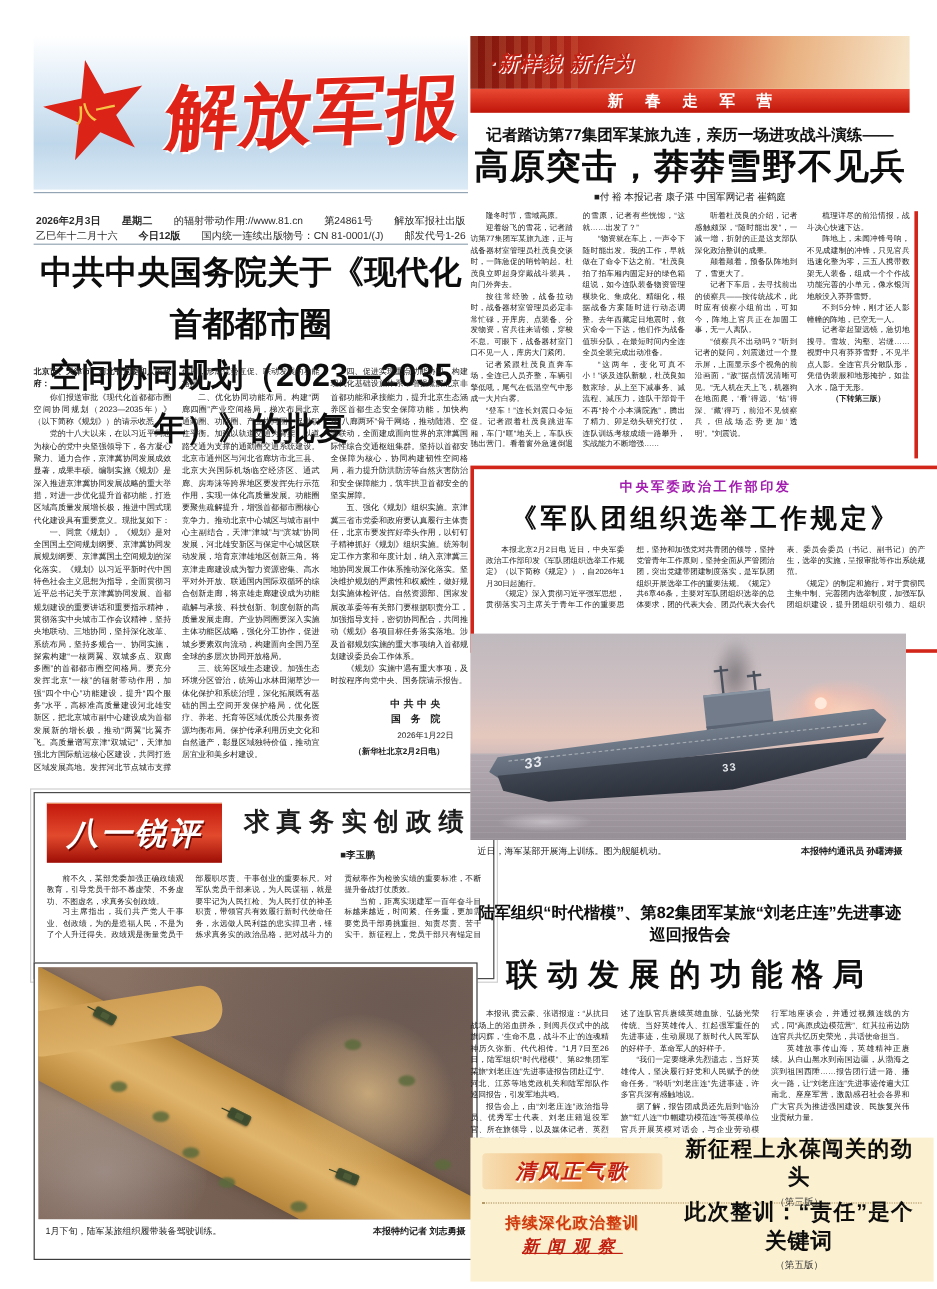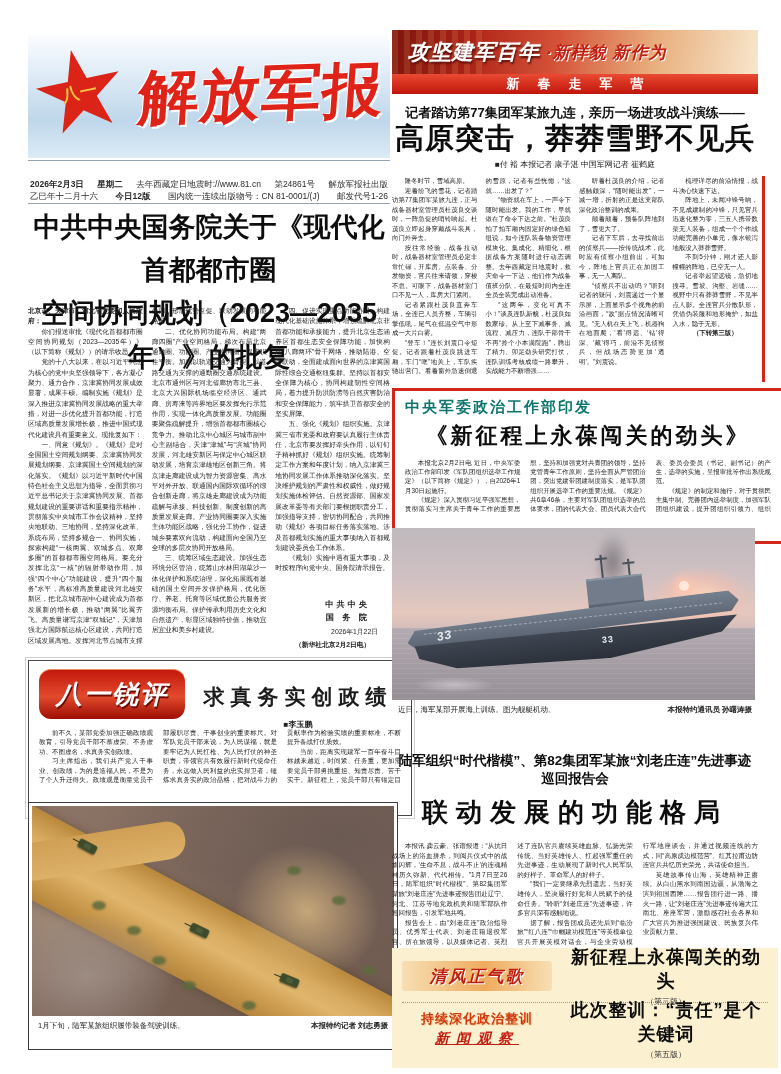--- a/index.html
+++ b/index.html
@@ -27,35 +27,35 @@
     font-size:8.5px;color:#2a2a2a;display:flex;flex-direction:column;justify-content:flex-end;}
   .info-row{display:flex;justify-content:space-between;align-items:center;padding:0 2px;}
   .b{font-weight:bold;}
 
   
   #lead-headline{left:28px;top:206px;width:362px;text-align:center;font-weight:900;
     font-size:27px;line-height:1.6;color:#0d0d0d;letter-spacing:0px;}
   #lead-body{left:28px;top:306px;width:362px;height:348px;column-count:3;column-gap:9px;
     column-fill:auto;font-size:6.7px;line-height:10.3px;overflow:hidden;color:#222;}
   .addressee{font-weight:bold;text-indent:0;}
-  .sig{break-inside:avoid;margin-top:24px;}
+  .sig{break-inside:avoid;margin-top:6px;}
   .sig-name{font-weight:bold;font-size:8.2px;text-align:right;padding-right:20px;letter-spacing:3px;line-height:13px;}
   .sig-date{text-align:right;padding-right:12px;font-size:6.8px;margin-top:3px;}
   .sig-src{font-weight:bold;text-align:center;font-size:6.8px;margin-top:3px;}
 
   
   #ruiping{left:28px;top:660px;width:362px;height:138px;border:1px solid #4a4a4a;outline:1px solid #cfcfcf;outline-offset:2px;
     padding:8px 10px;background:#fff;}
   .rp-header{display:flex;gap:10px;height:52px;}
   .rp-logo{width:146px;height:50px;flex:none;background:linear-gradient(180deg,#c3170c 0%,#e24a2d 55%,#9e0e05 100%);
     display:flex;align-items:center;justify-content:center;color:#fff;font-weight:900;font-size:26px;
-    font-style:italic;letter-spacing:2px;text-shadow:1px 2px 0 #6f0a03;border-radius:12px;
+    font-style:italic;letter-spacing:2px;text-shadow:1px 2px 0 #6f0a03;border-radius:0;
     box-shadow:inset 0 1px 0 rgba(255,220,150,.6);}
   .rp-right{flex:1;text-align:center;}
-  .rp-title{font-size:21px;font-weight:900;letter-spacing:6px;margin-top:14px;}
+  .rp-title{font-size:21px;font-weight:900;letter-spacing:6px;margin-top:2px;}
   .rp-byline{font-size:8px;font-weight:bold;margin-top:8px;color:#222;}
   .rp-body{margin-top:7px;column-count:3;column-gap:10px;column-fill:auto;height:64px;
     font-size:6.5px;line-height:9.4px;overflow:hidden;color:#222;}
 
   
   #left-photo-box{left:28px;top:802px;width:362px;height:240px;border:1px solid #3c3c3c;padding:3px;background:#fff;}
   .tank-art{position:relative;width:100%;height:210px;overflow:hidden;
     background:
       radial-gradient(ellipse at 85% 15%,#6b5a52 0%,rgba(107,90,82,0) 55%),
       radial-gradient(ellipse at 8% 55%,#9d8877 0%,rgba(157,136,119,0) 45%),
@@ -96,21 +96,21 @@
   #gy-kicker{left:392px;top:104px;width:366px;text-align:center;font-size:13px;font-weight:bold;color:#111;}
   #gy-headline{left:392px;top:119px;width:366px;text-align:center;font-size:29px;font-weight:900;
     letter-spacing:1px;color:#0d0d0d;}
   #gy-byline{left:392px;top:159px;width:366px;text-align:center;font-size:8px;color:#222;}
   #gy-body{left:392px;top:176px;width:366px;height:206px;column-count:4;column-gap:8px;column-fill:auto;
     font-size:6.4px;line-height:9.5px;overflow:hidden;color:#222;border-right:3px solid #d2261a;padding-right:4px;}
   .jump{text-indent:0;text-align:center;font-weight:bold;}
 
   
   #gd-box{left:392px;top:388px;width:366px;height:138px;border:3px solid #d2261a;background:#fff;padding:7px 10px 5px;}
-  .gd-kicker{text-align:left;font-size:15px;font-weight:900;letter-spacing:2px;color:#0f766e;}
+  .gd-kicker{text-align:center;font-size:11px;font-weight:900;letter-spacing:2px;color:#a21caf;}
   .gd-title{text-align:center;font-size:22px;font-weight:900;letter-spacing:3px;margin-top:4px;color:#0d0d0d;}
   .gd-body{margin-top:7px;column-count:3;column-gap:10px;column-fill:auto;height:64px;
     font-size:6.4px;line-height:9.2px;overflow:hidden;color:#222;}
 
   
   #ship-box{left:392px;top:528px;width:366px;height:196px;}
   .ship-art{position:relative;width:363px;height:172px;overflow:hidden;
     background:linear-gradient(180deg,#bfb9bd 0%,#cfc0c2 28%,#e5c8bd 50%,#cbb8ba 62%,#b2aab1 100%);}
   .sun-glow{position:absolute;left:72%;top:22%;width:96px;height:64px;
     background:radial-gradient(ellipse,rgba(255,214,186,.95) 0%,rgba(255,190,170,.45) 45%,rgba(255,190,170,0) 72%);}
@@ -173,21 +173,21 @@
       <div class="star"></div>
       <div class="star-text">八一</div>
     </div>
     <div class="paper-title">解放军报</div>
   </div>
 
   <div class="abs" id="infobar">
     <div class="info-row">
       <span class="b">2026年2月3日</span>
       <span class="b">星期二</span>
-      <span>去年西藏定日地震时://www.81.cn</span>
+      <span>的辐射带动作用://www.81.cn</span>
       <span>第24861号</span>
       <span>解放军报社出版</span>
     </div>
     <div class="info-row">
       <span>乙巳年十二月十六</span>
       <span class="b">今日12版</span>
       <span>国内统一连续出版物号：CN 81-0001/(J)</span>
       <span>邮发代号1-26</span>
     </div>
   </div>
@@ -239,37 +239,36 @@
       <div class="tank" style="left:248px;top:170px;transform:rotate(22deg);"></div>
     </div>
     <div class="caption-row">
       <span>1月下旬，陆军某旅组织履带装备驾驶训练。</span>
       <span class="credit">本报特约记者 刘志勇摄</span>
     </div>
   </div>
 
   <div class="abs" id="banner">
     <div class="banner-art">
-      <span class="banner-main">攻坚建军百年</span>
       <span class="banner-sub">·新样貌 新作为</span>
     </div>
     <div class="banner-bar">新春走军营</div>
   </div>
 
   <div class="abs" id="gy-kicker">记者踏访第77集团军某旅九连，亲历一场进攻战斗演练——</div>
   <div class="abs" id="gy-headline">高原突击，莽莽雪野不见兵</div>
   <div class="abs" id="gy-byline">■付 裕 本报记者 康子湛 中国军网记者 崔鹤庭</div>
   <div class="abs" id="gy-body">
     <div class="paras"><p>隆冬时节，雪域高原。</p><p>迎着纷飞的雪花，记者踏访第77集团军某旅九连，正与战备器材室管理员杜茂良交谈时，一阵急促的哨铃响起。杜茂良立即起身穿戴战斗装具，向门外奔去。</p><p>按往常经验，战备拉动时，战备器材室管理员必定非常忙碌，开库房、点装备、分发物资，官兵往来请领，穿梭不息。可眼下，战备器材室门口不见一人，库房大门紧闭。</p><p>记者紧跟杜茂良直奔车场，全连已人员齐整，车辆引擎低吼，尾气在低温空气中形成一大片白雾。</p><p>“登车！”连长刘震口令短促。记者跟着杜茂良跳进车厢，车门“哐”地关上，车队疾驰出营门。看着窗外急速倒退的雪原，记者有些恍惚，“这就……出发了？”</p><p>“物资就在车上，一声令下随时能出发。我的工作，早就做在了命令下达之前。”杜茂良拍了拍车厢内固定好的绿色箱组说，如今连队装备物资管理模块化、集成化、精细化，根据战备方案随时进行动态调整。去年西藏定日地震时，救灾命令一下达，他们作为战备值班分队，在最短时间内全连全员全装完成出动准备。</p><p>“这两年，变化可真不小！”谈及连队新貌，杜茂良如数家珍。从上至下减事务、减流程、减压力，连队干部骨干不再“拎个小本满院跑”，腾出了精力、卯足劲头研究打仗，连队训练考核成绩一路攀升，实战能力不断增强……</p><p>听着杜茂良的介绍，记者感触颇深，“随时能出发”，一减一增，折射的正是这支部队深化政治整训的成果。</p><p>颠着颠着，预备队阵地到了，雪更大了。</p><p>记者下车后，去寻找前出的侦察兵——按传统战术，此时应有侦察小组前出，可如今，阵地上官兵正在加固工事，无一人离队。</p><p>“侦察兵不出动吗？”听到记者的疑问，刘震递过一个显示屏，上面显示多个视角的前沿画面，“敌”据点情况清晰可见。“无人机在天上飞，机器狗在地面爬，‘看’得远、‘钻’得深、‘藏’得巧，前沿不见侦察兵，但战场态势更加‘透明’。”刘震说。</p><p>梳理详尽的前沿情报，战斗决心快速下达。</p><p>阵地上，未闻冲锋号响，不见成建制的冲锋，只见官兵迅速化整为零，三五人携带数架无人装备，组成一个个作战功能完善的小单元，像水银泻地般没入莽莽雪野。</p><p>不到5分钟，刚才还人影幢幢的阵地，已空无一人。</p><p>记者举起望远镜，急切地搜寻。雪坡、沟壑、岩缝……视野中只有莽莽雪野，不见半点人影。全连官兵分散队形，凭借伪装服和地形掩护，如盐入水，隐于无形。</p></div>
     <p class="jump">（下转第三版）</p>
   </div>
 
   <div class="abs" id="gd-box">
     <div class="gd-kicker">中央军委政治工作部印发</div>
-    <div class="gd-title">《新征程上永葆闯关的劲头》</div>
+    <div class="gd-title">《军队团组织选举工作规定》</div>
     <div class="gd-body">
       <div class="paras"><p>本报北京2月2日电 近日，中央军委政治工作部印发《军队团组织选举工作规定》（以下简称《规定》），自2026年1月30日起施行。</p><p>《规定》深入贯彻习近平强军思想，贯彻落实习主席关于青年工作的重要思想，坚持和加强党对共青团的领导，坚持党管青年工作原则，坚持全面从严管团治团，突出党建带团建制度落实，是军队团组织开展选举工作的重要法规。《规定》共6章46条，主要对军队团组织选举的总体要求，团的代表大会、团员代表大会代表、委员会委员（书记、副书记）的产生，选举的实施，呈报审批等作出系统规范。</p><p>《规定》的制定和施行，对于贯彻民主集中制、完善团内选举制度，加强军队团组织建设，提升团组织引领力、组织力、服务力，动员引领广大团员青年在履行使命任务中发挥生力军和突击队作用，具有重要意义。</p></div>
     </div>
   </div>
 
   <div class="abs" id="ship-box">
     <div class="ship-art">
       <div class="sun-glow"></div>
       <div class="sun"></div>
       <div class="sea"></div>

